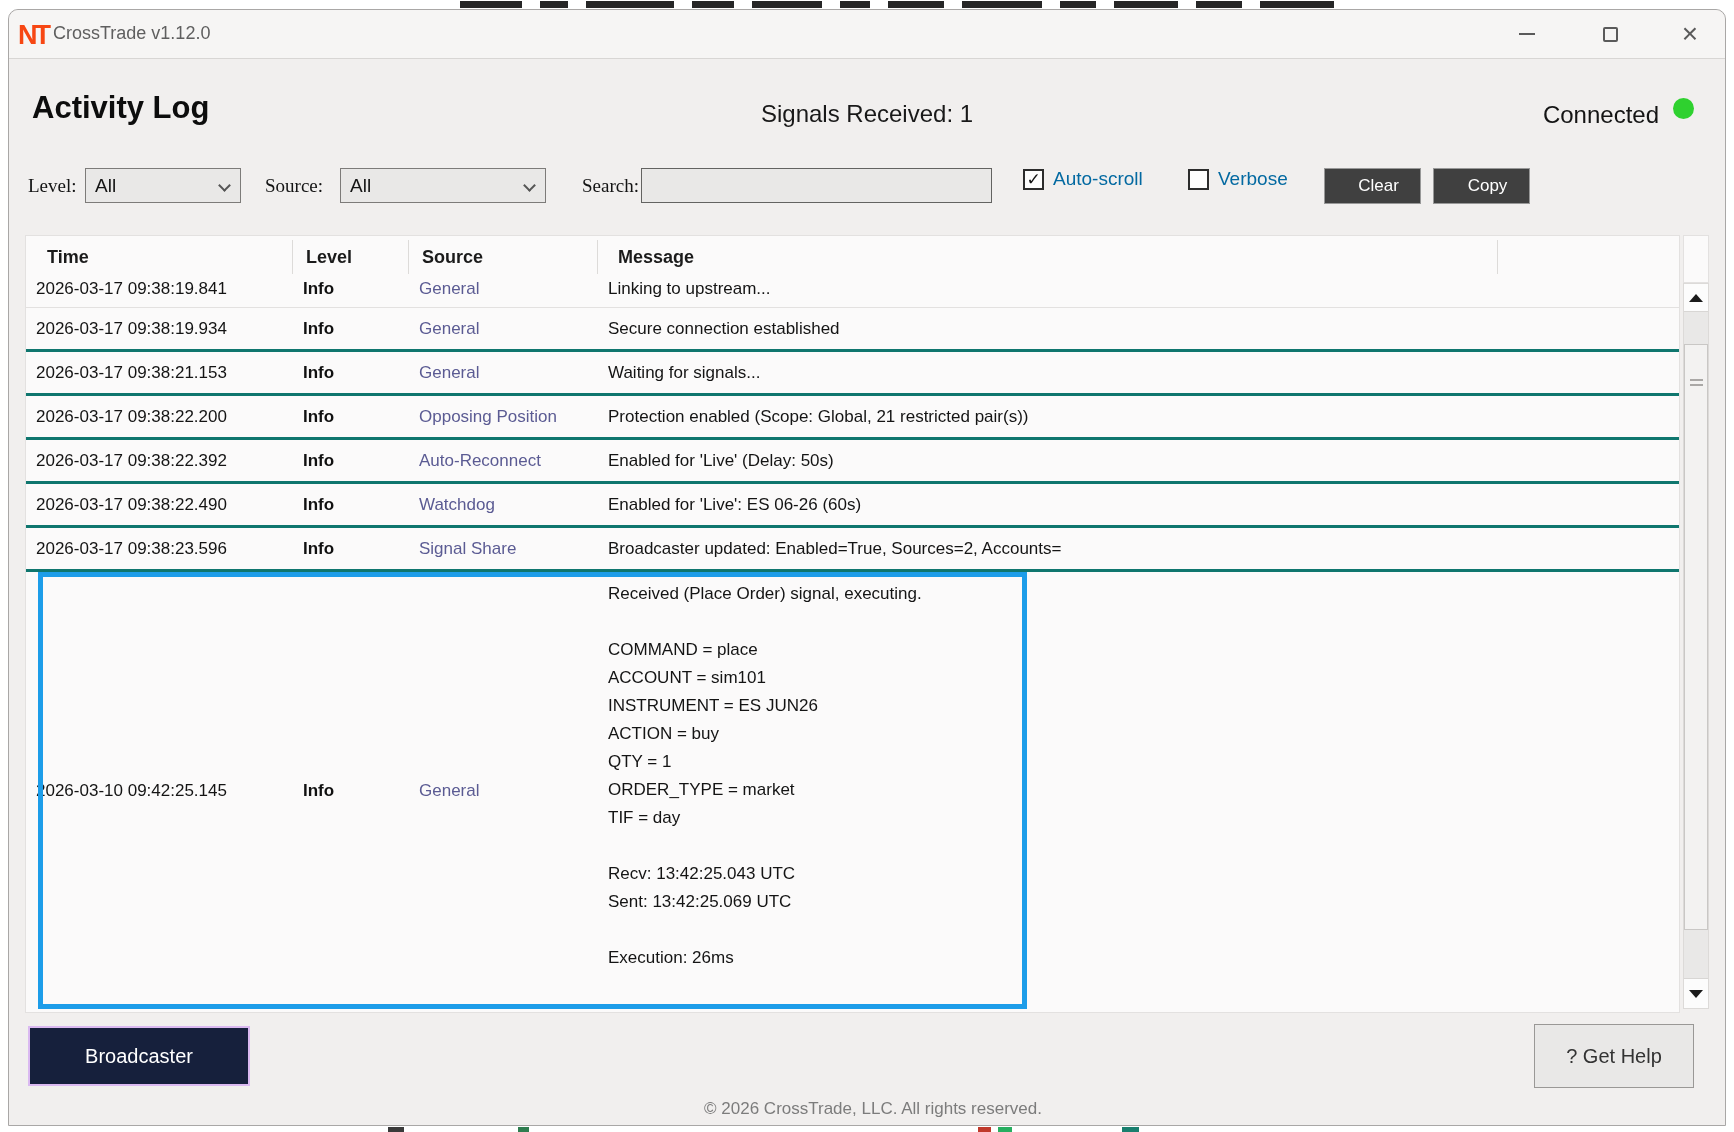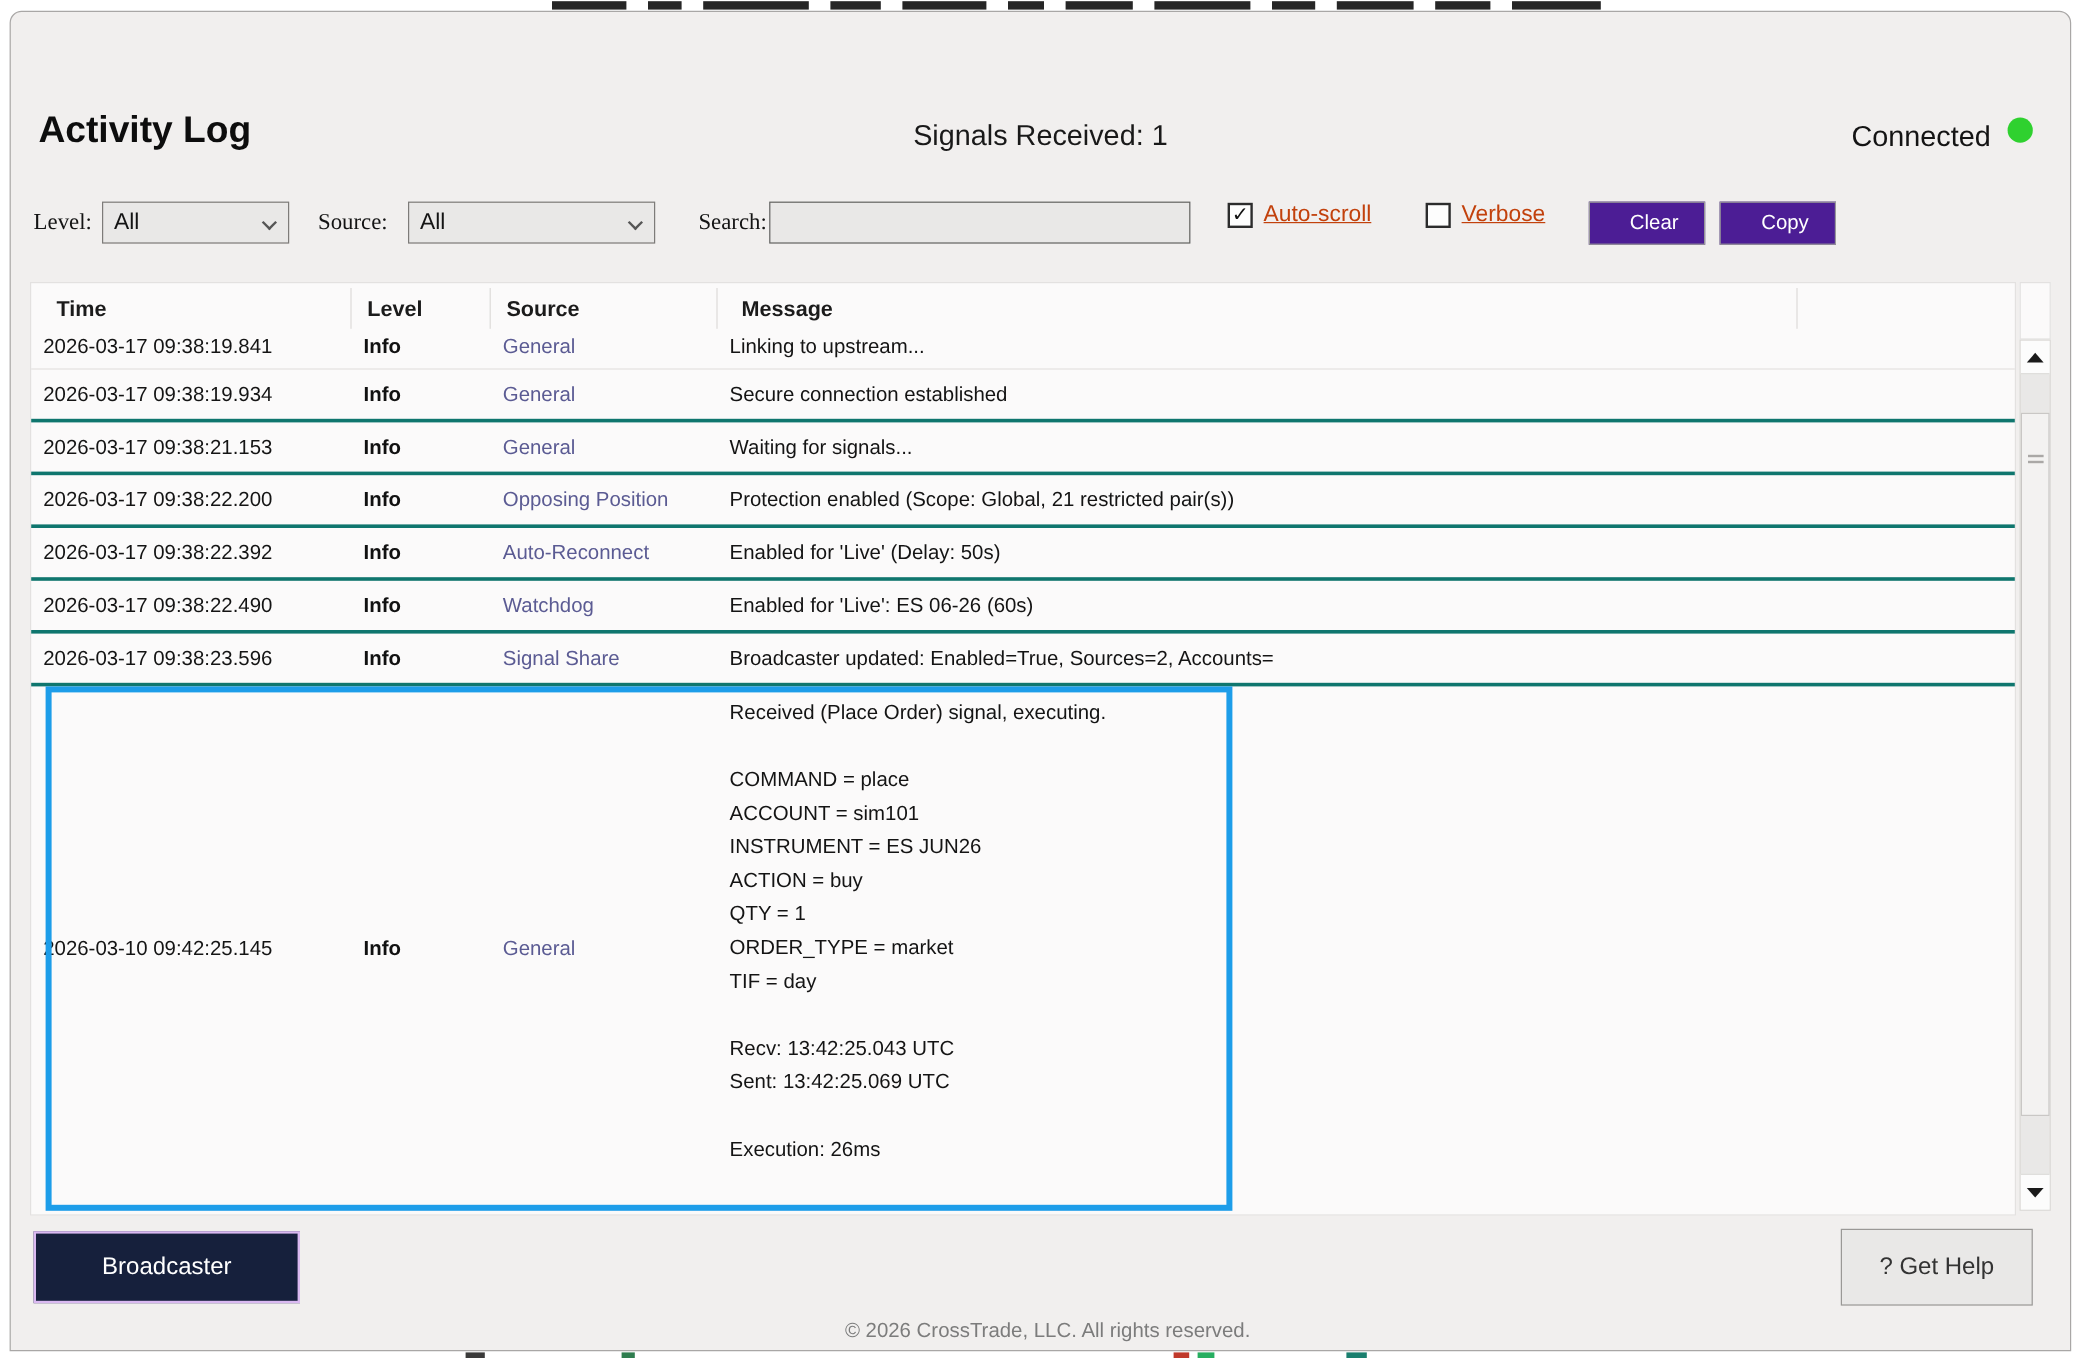--- a/index.html
+++ b/index.html
@@ -41,22 +41,22 @@
             display:flex; align-items:center; padding-left:9px; font-size:19px; color:#141414; }
   .sel-level { left:76px; width:156px; } .sel-source { left:331px; width:206px; }
   .chev { position:absolute; right:11px; top:12px; width:9px; height:9px;
           border-right:2px solid #555; border-bottom:2px solid #555; transform:rotate(45deg); }
   .search-input { position:absolute; left:632px; top:158px; width:351px; height:35px;
                   background:#e9e8e7; border:1px solid #636361; font-size:18px; padding:0 8px; }
   .checkrow { position:absolute; top:158px; display:flex; align-items:center; gap:9px; cursor:default; }
   .chk-autoscroll { left:1014px; } .chk-verbose { left:1179px; }
   .checkbox { width:21px; height:21px; background:#fdfdfd; border:2px solid #2c2c2c;
               display:flex; align-items:center; justify-content:center; font-size:17px; font-weight:bold; color:#111; }
-  .checklabel { font-size:19px; color:#c2410c;text-decoration:underline; }
-  .gray-btn { position:absolute; top:158px; width:97px; height:36px; background:#4c1d95; border:1px solid #989898;
+  .checklabel { font-size:19px; color:#0369a1; }
+  .gray-btn { position:absolute; top:158px; width:97px; height:36px; background:#404040; border:1px solid #989898;
               color:#ffffff; font-size:17px; display:flex; align-items:center; justify-content:center;padding-left:12px; }
   .btn-clear { left:1315px; } .btn-copy { left:1424px; }
 
   
   .log-table { position:absolute; left:16px; top:225px; width:1684px; height:778px; }
   .table-content { position:absolute; left:0; top:0; width:1655px; height:778px;
                    background:#fbfafa; border:1px solid #e3e1e0; }
   .thead { position:relative; height:72px; border-bottom:1px solid #e3e1e0; }
   .colsep { position:absolute; top:4px; height:34px; width:1px; background:#dddbd9; }
   .cs1{left:266px;} .cs2{left:382px;} .cs3{left:571px;} .cs4{left:1471px;}
@@ -117,20 +117,33 @@
   <div class="artifact-bottom">
     <i style="left:388px;width:16px;background:#3a3a3a"></i>
     <i style="left:518px;width:11px;background:#2f7d4f"></i>
     <i style="left:978px;width:13px;background:#c0392b"></i>
     <i style="left:998px;width:14px;background:#27ae60"></i>
     <i style="left:1122px;width:17px;background:#1a7f6e"></i>
   </div>
 
   <div class="app-window">
 
+    <div class="titlebar">
+      <span class="logo">NT</span>
+      <span class="window-title">CrossTrade v1.12.0</span>
+      <div class="win-btn win-min">
+          <span class="glyph-min"></span>
+        </div>
+      <div class="win-btn win-max">
+          <span class="glyph-max"></span>
+        </div>
+      <div class="win-btn win-close">
+          <span class="glyph-close">×</span>
+        </div>
+    </div>
 
     <div class="page-title">Activity Log</div>
     <div class="signals">Signals Received: 1</div>
     <div class="status-text">Connected</div>
     <div class="status-dot"></div>
 
     <span class="flabel lab-level">Level:</span>
     <div class="select sel-level">
       <span>All</span>
       <span class="chev"></span>

